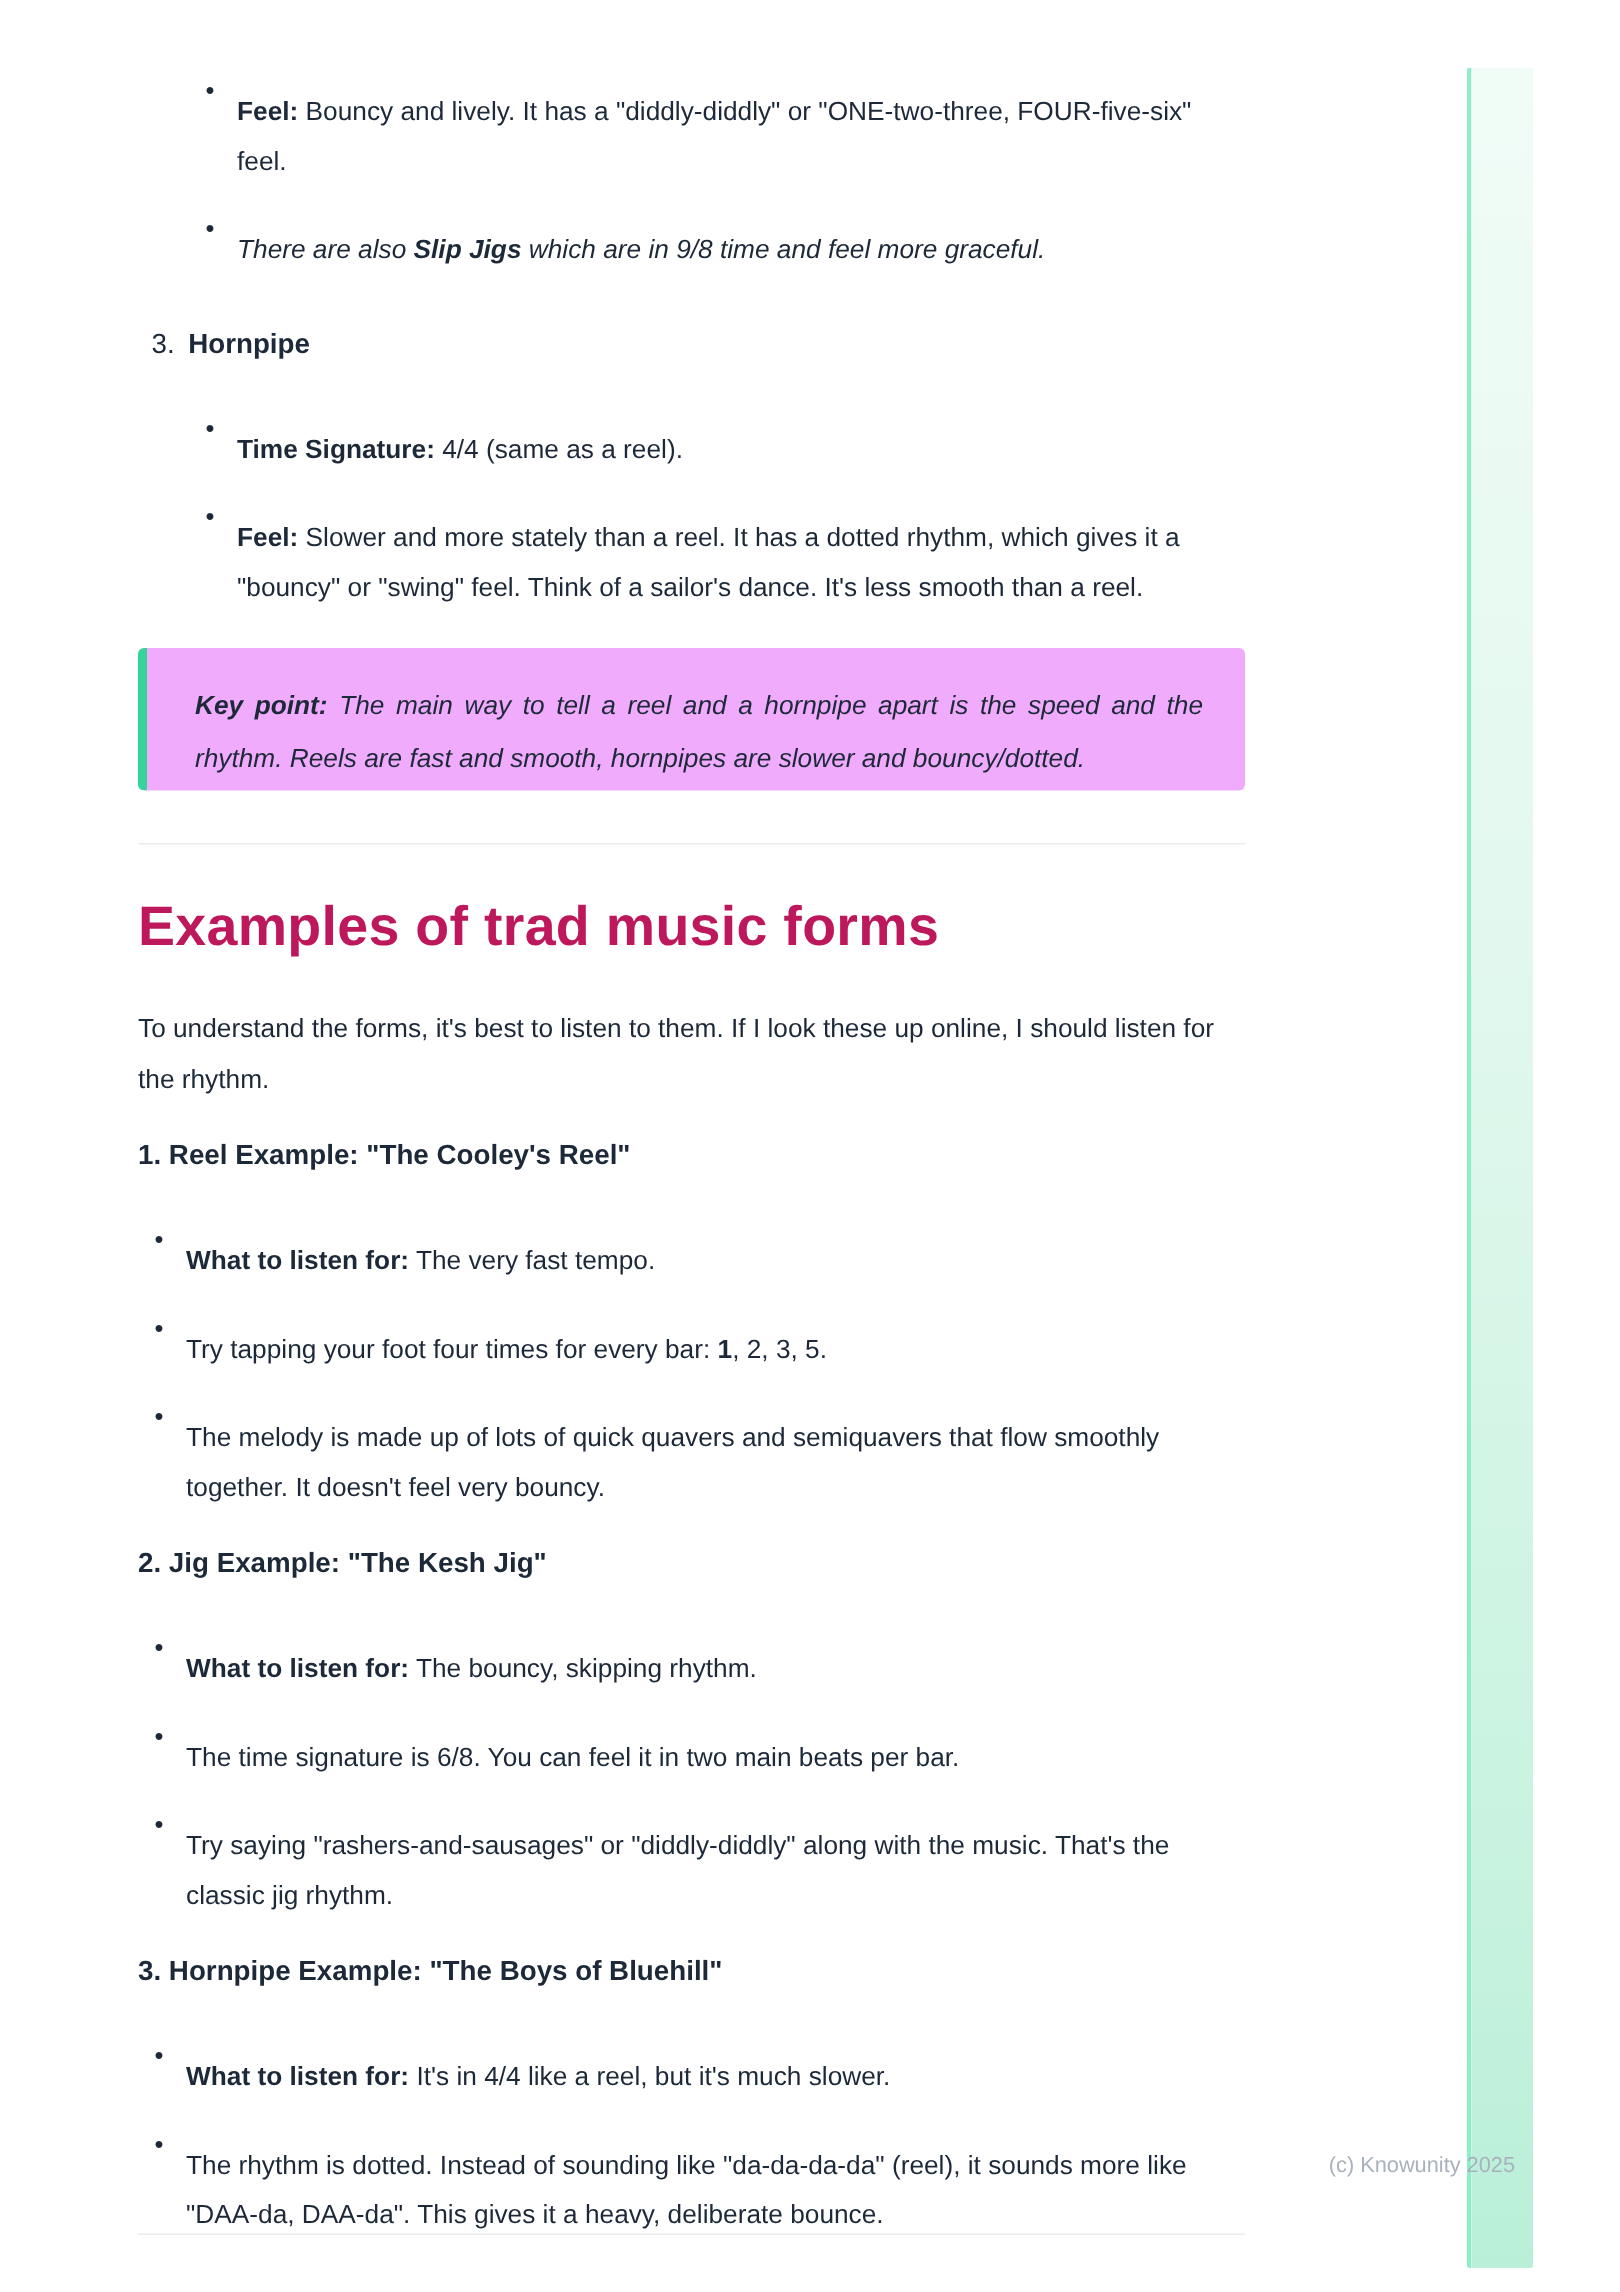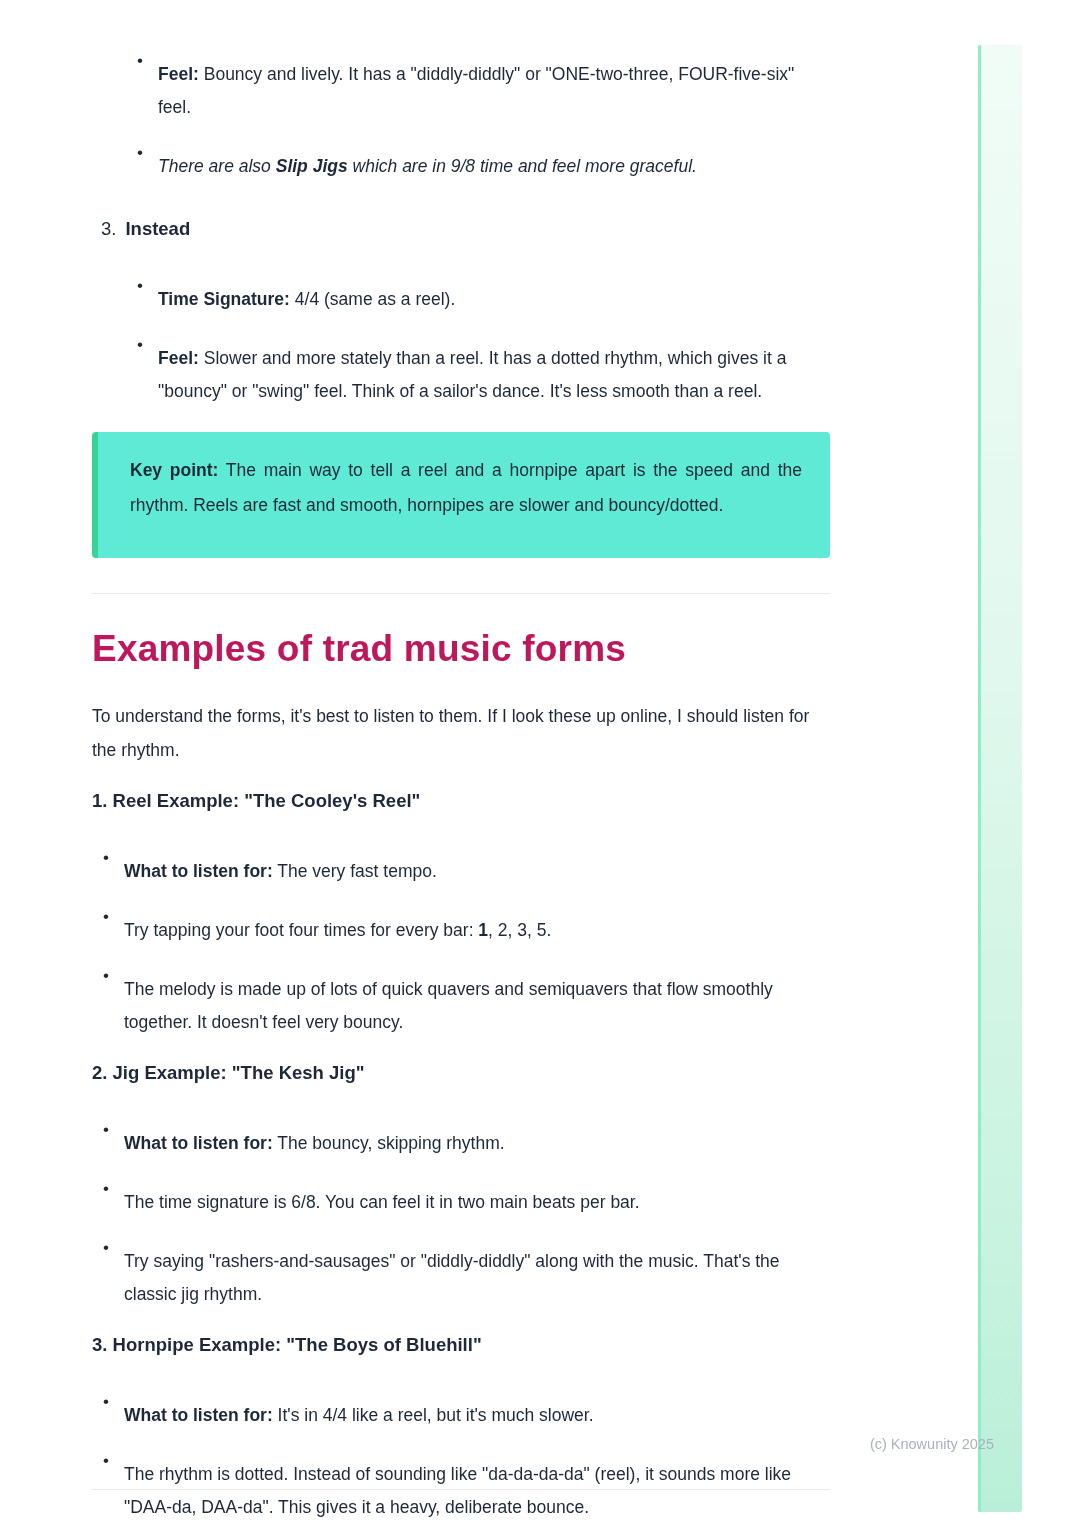--- a/index.html
+++ b/index.html
@@ -38,42 +38,43 @@
   strong { font-weight: 700; }
   .italic .btxt { font-style: italic; }
   .deep li { padding-left: 45px; }
   .ex li { padding-left: 11px; margin-bottom: 10px; }
   .num-head { margin-top: 32px; padding-left: 9px; font-size: 18.5px; line-height: 28px; }
   .num-head .num { margin-right: 9px; }
   .num-head .ttl { font-weight: 700; }
   .deep2 { margin-top: 26px; }
   .callout {
     margin-top: 24px;
-    background: #5eead4;
+    background: #f0abfc;
     border-left: 6px solid #36d39a;
     border-radius: 4px;
-    padding: 21px 28px 35px 32px;
+    padding: 21px 28px 4px 32px;
+    font-style: italic;
   }
   .callout p { font-size: 17.5px; line-height: 35px; text-align: justify; }
   .divider { margin-top: 35px; border: none; border-top: 1px solid #e9ecef; height: 0; }
   .sec-heading {
     margin-top: 37px;
     font-size: 37px;
     line-height: 36px;
     font-weight: 700;
     color: #be185d;
     letter-spacing: 0.2px;
   }
   .intro { margin-top: 32px; font-size: 17.5px; line-height: 34px; }
   .sub-heading { margin-top: 20px; font-size: 18.5px; font-weight: 700; line-height: 28px; }
   ul.ex { margin-top: 26px; }
   .footer {
     position: absolute;
     top: 1436px;
-    right: 86px;
+    right: 70px;
     font-size: 14.5px;
     color: #a9b1bc;
     z-index: 3;
   }
   .bottom-divider {
     position: absolute;
     left: 92px;
     top: 1489px;
     width: 738px;
     border-top: 1px solid #e9ecef;
@@ -94,21 +95,21 @@
         <span class="dot">•</span>
         <span class="btxt"><strong>Feel:</strong><span> Bouncy and lively. It has a "diddly-diddly" or "ONE-two-three, FOUR-five-six" feel.</span></span>
       </li>
       <li class="italic">
         <span class="dot">•</span>
         <span class="btxt"><span>There are also </span><strong>Slip Jigs</strong><span> which are in 9/8 time and feel more graceful.</span></span>
       </li>
     </ul>
 
     <div class="num-head">
-      <span class="num">3.</span><span class="ttl">Instead</span>
+      <span class="num">3.</span><span class="ttl">Hornpipe</span>
     </div>
 
     <ul class="bullets deep deep2">
       <li>
         <span class="dot">•</span>
         <span class="btxt"><strong>Time Signature:</strong><span> 4/4 (same as a reel).</span></span>
       </li>
       <li>
         <span class="dot">•</span>
         <span class="btxt"><strong>Feel:</strong><span> Slower and more stately than a reel. It has a dotted rhythm, which gives it a "bouncy" or "swing" feel. Think of a sailor's dance. It's less smooth than a reel.</span></span>

